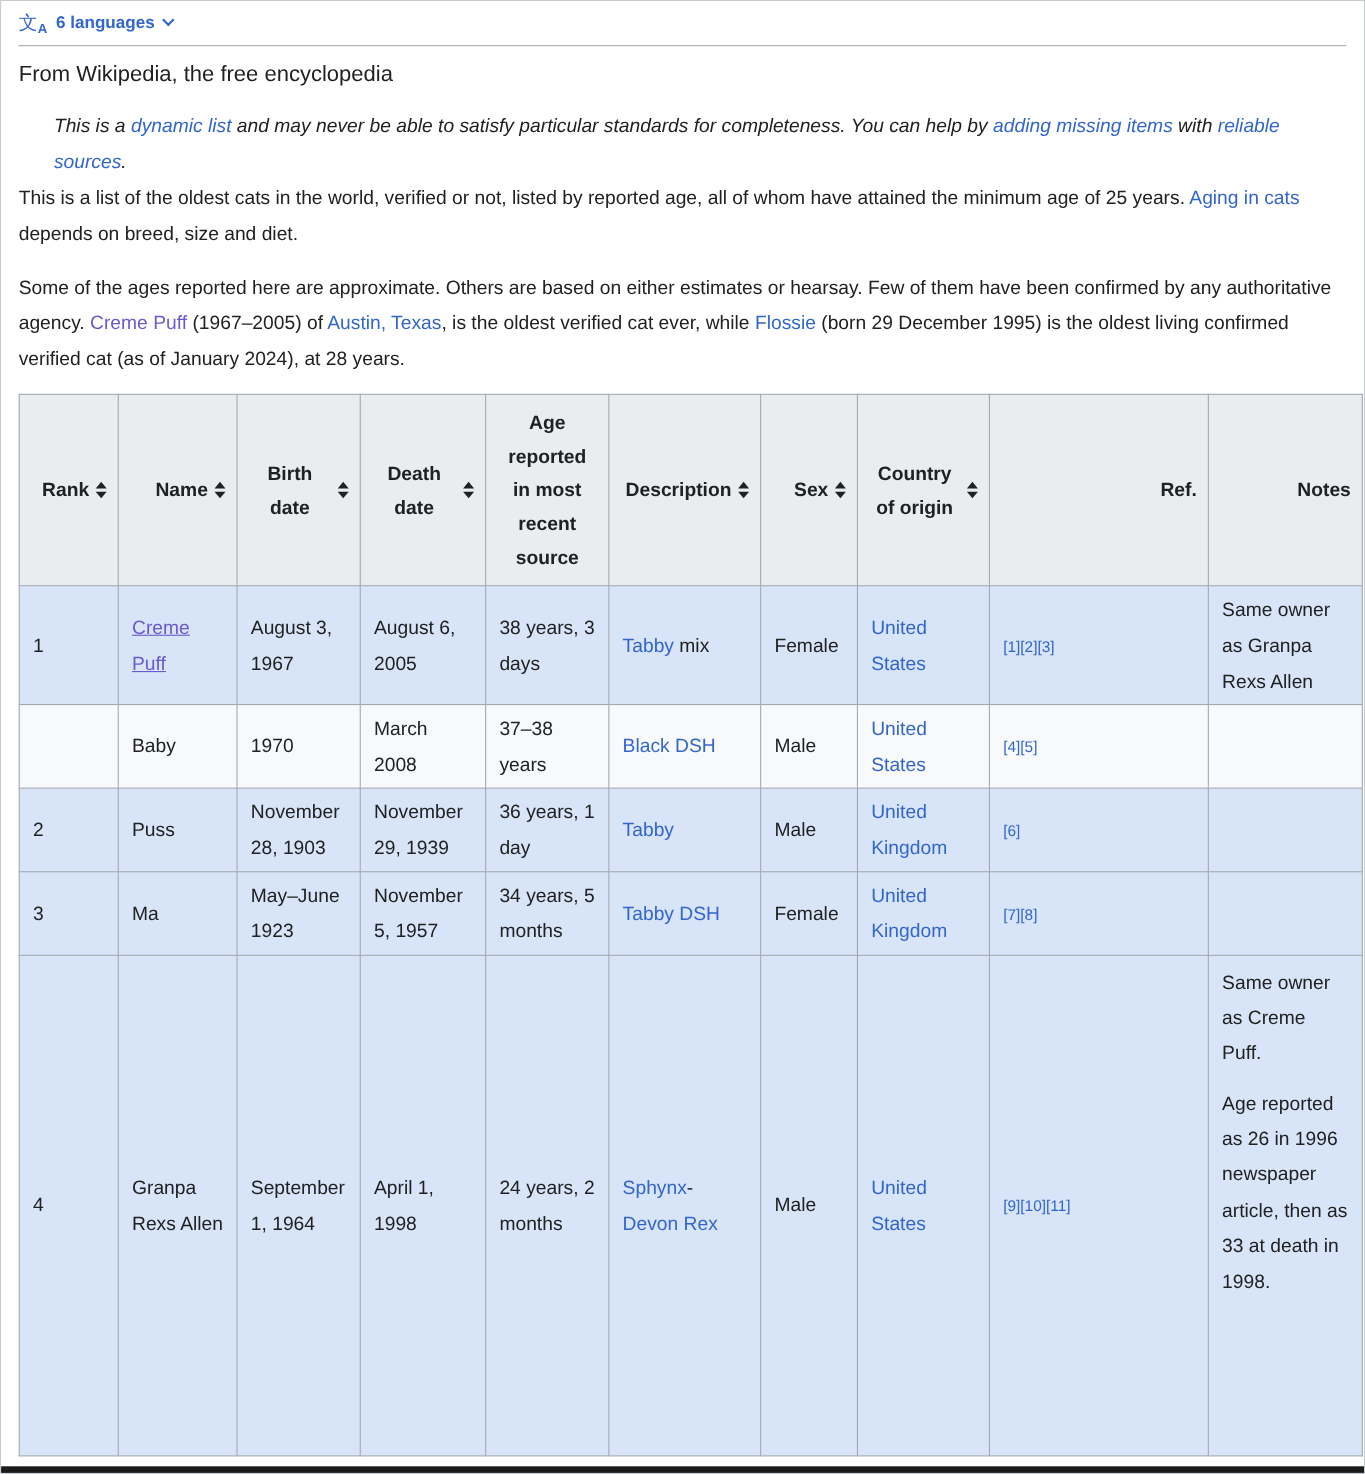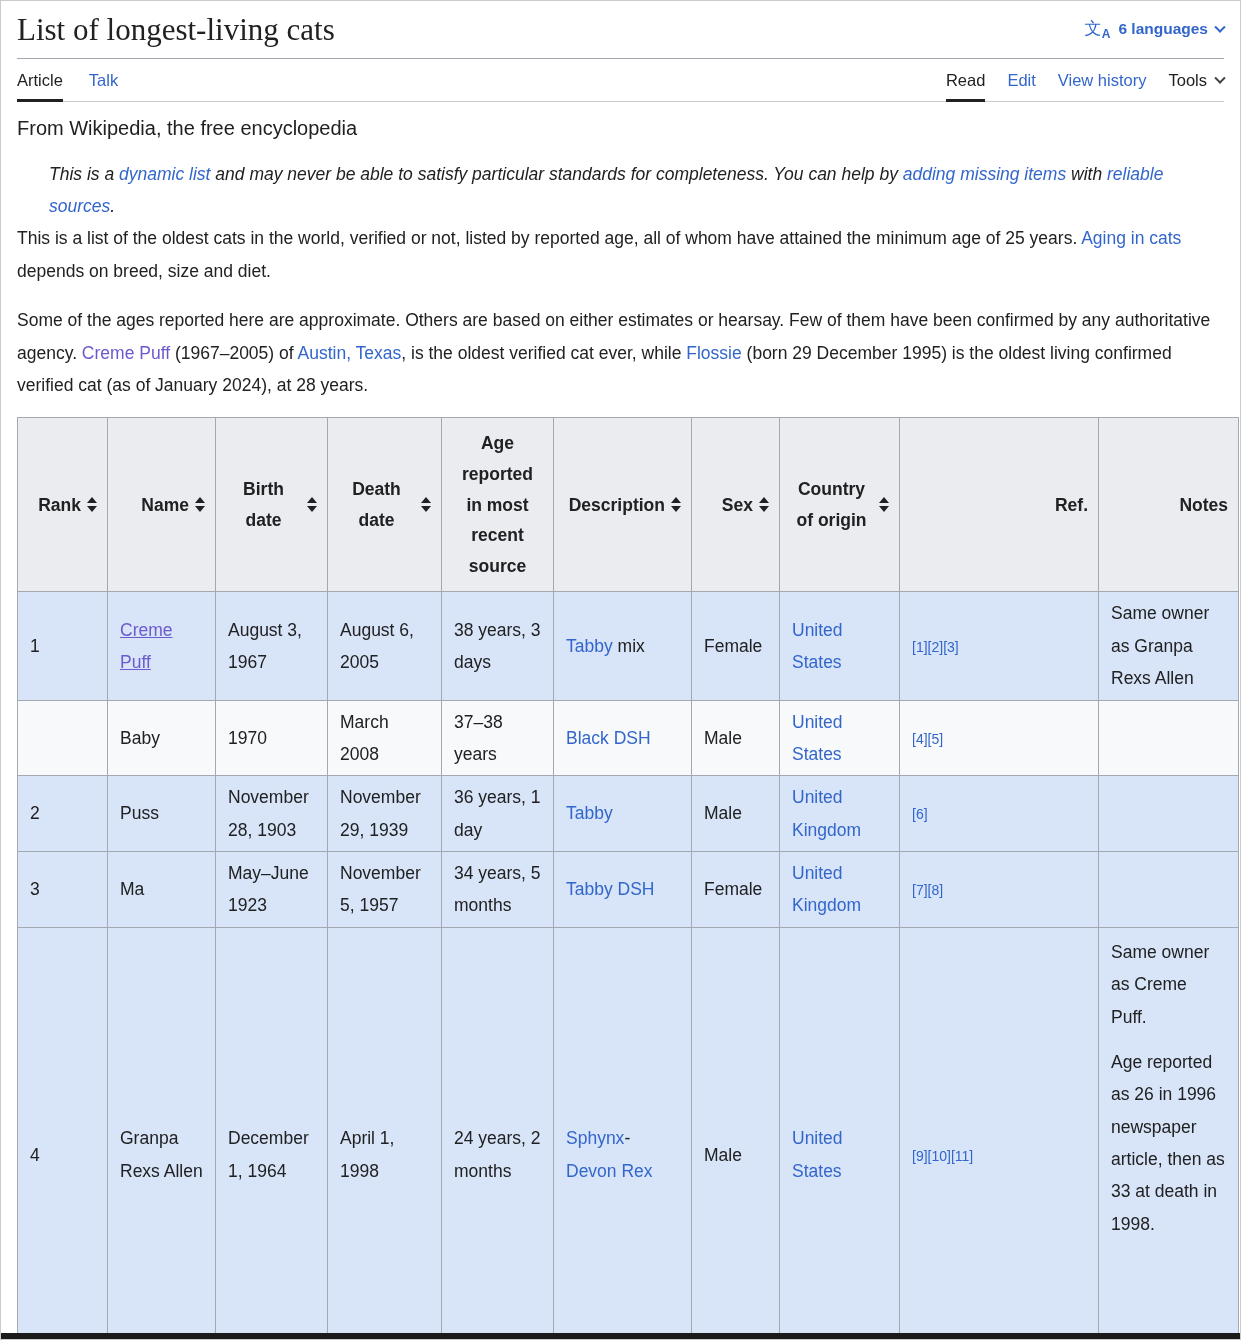--- a/index.html
+++ b/index.html
@@ -128,43 +128,27 @@
     position: absolute; left: 0; right: 0; bottom: 0; height: 6px;
     background: var(--bottom-bar, #1b1b1b);
   }
 </style>
 </head>
 <body>
 
 <div id="page">
 
   <div class="page-header">
-    <h1 class="page-title">List of longest-living cats</h1>
     <div class="languages-button">
       <span class="lang-icon"><span>文</span><span class="lang-a">A</span></span>
       <span>6 languages</span>
       <span class="chevron"></span>
     </div>
   </div>
 
-  <div class="tab-bar">
-    <div class="tab-group">
-      <span class="tab active">Article</span>
-      <span class="tab link">Talk</span>
-    </div>
-    <div class="tab-group right">
-      <span class="tab active">Read</span>
-      <span class="tab link">Edit</span>
-      <span class="tab link">View history</span>
-      <span class="tab menu">
-        <span>Tools</span>
-        <span class="chevron dark"></span>
-      </span>
-    </div>
-  </div>
 
   <div class="tagline">From Wikipedia, the free encyclopedia</div>
 
   <div class="hatnote"><span>This is a </span><a class="">dynamic list</a><span> and may never be able to satisfy particular standards for completeness. You can help by </span><a class="">adding missing items</a><span> with </span><a class="">reliable sources</a><span>.</span></div>
 
   <p class="intro-p"><span>This is a list of the oldest cats in the world, verified or not, listed by reported age, all of whom have attained the minimum age of 25 years. </span><a class="">Aging in cats</a><span> depends on breed, size and diet.</span></p>
   <p class="intro-p"><span>Some of the ages reported here are approximate. Others are based on either estimates or hearsay. Few of them have been confirmed by any authoritative agency. </span><a class="visited">Creme Puff</a><span> (1967–2005) of </span><a class="">Austin, Texas</a><span>, is the oldest verified cat ever, while </span><a class="">Flossie</a><span> (born 29 December 1995) is the oldest living confirmed verified cat (as of January 2024), at 28 years.</span></p>
 
 
   <table class="wikitable">
@@ -309,21 +293,21 @@
           <td class="cell-age"><span>34 years, 5 months</span></td>
           <td class="cell-description"><a class="">Tabby DSH</a></td>
           <td class="cell-sex"><span>Female</span></td>
           <td class="cell-country"><a class="">United Kingdom</a></td>
           <td class="cell-refs"><a class="ref-link">[7]</a><a class="ref-link">[8]</a></td>
           <td class="cell-notes"></td>
         </tr>
         <tr class="row-validated">
           <td class="cell-rank"><span>4</span></td>
           <td class="cell-name"><span>Granpa Rexs Allen</span></td>
-          <td class="cell-birth"><span>December 1, 1964</span></td>
+          <td class="cell-birth"><span>September 1, 1964</span></td>
           <td class="cell-death"><span>April 1, 1998</span></td>
           <td class="cell-age"><span>24 years, 2 months</span></td>
           <td class="cell-description"><a class="">Sphynx</a><span>-</span><a class="">Devon Rex</a></td>
           <td class="cell-sex"><span>Male</span></td>
           <td class="cell-country"><a class="">United States</a></td>
           <td class="cell-refs"><a class="ref-link">[9]</a><a class="ref-link">[10]</a><a class="ref-link">[11]</a></td>
           <td class="cell-notes">
             <p class="note-p"><span>Same owner as Creme Puff.</span></p>
             <p class="note-p"><span>Age reported as 26 in 1996 newspaper article, then as 33 at death in 1998.</span></p>
           </td>

